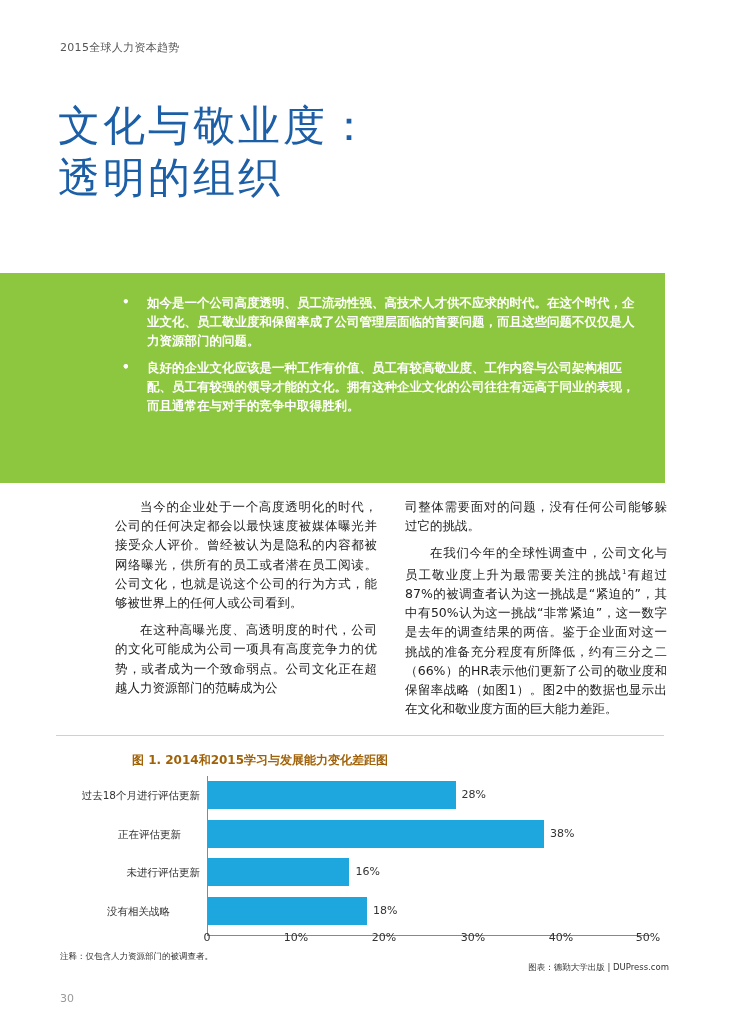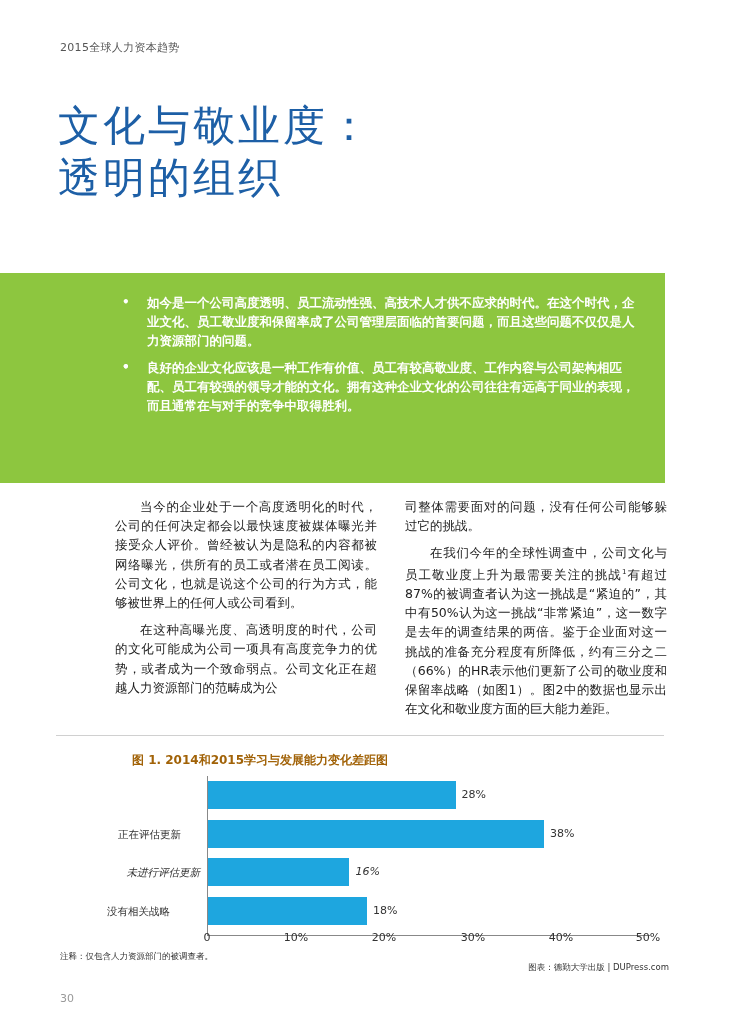--- a/index.html
+++ b/index.html
@@ -72,29 +72,30 @@
 
 <div class="divider"></div>
 
 <div class="chart-title">图 1. 2014和2015学习与发展能力变化差距图</div>
 
 <div class="chart">
   <div class="axis-y"></div>
   <div class="axis-x"></div>
 
   <div class="row" style="top: 11px; width: 745px;">
+    <span class="row-label">过去18个月进行评估更新</span>
     <div class="bar" style="width: 247.52px; background: rgb(30, 166, 223);"></div>
     <span class="bar-value" style="left: 461.52px;">28%</span>
   </div>
   <div class="row" style="top: 50px; width: 726px;">
     <span class="row-label">正在评估更新</span>
     <div class="bar" style="width: 335.92px; background: rgb(30, 166, 223);"></div>
     <span class="bar-value" style="left: 549.92px;">38%</span>
   </div>
-  <div class="row" style="top: 88px; width: 745px; font-style: italic;">
+  <div class="row" style="top: 88px; width: 745px;">
     <span class="row-label">未进行评估更新</span>
     <div class="bar" style="width: 141.44px; background: rgb(30, 166, 223);"></div>
     <span class="bar-value" style="left: 355.44px;">16%</span>
   </div>
   <div class="row" style="top: 127px; width: 715px;">
     <span class="row-label">没有相关战略</span>
     <div class="bar" style="width: 159.12px; background: rgb(30, 166, 223);"></div>
     <span class="bar-value" style="left: 373.12px;">18%</span>
   </div>
 

